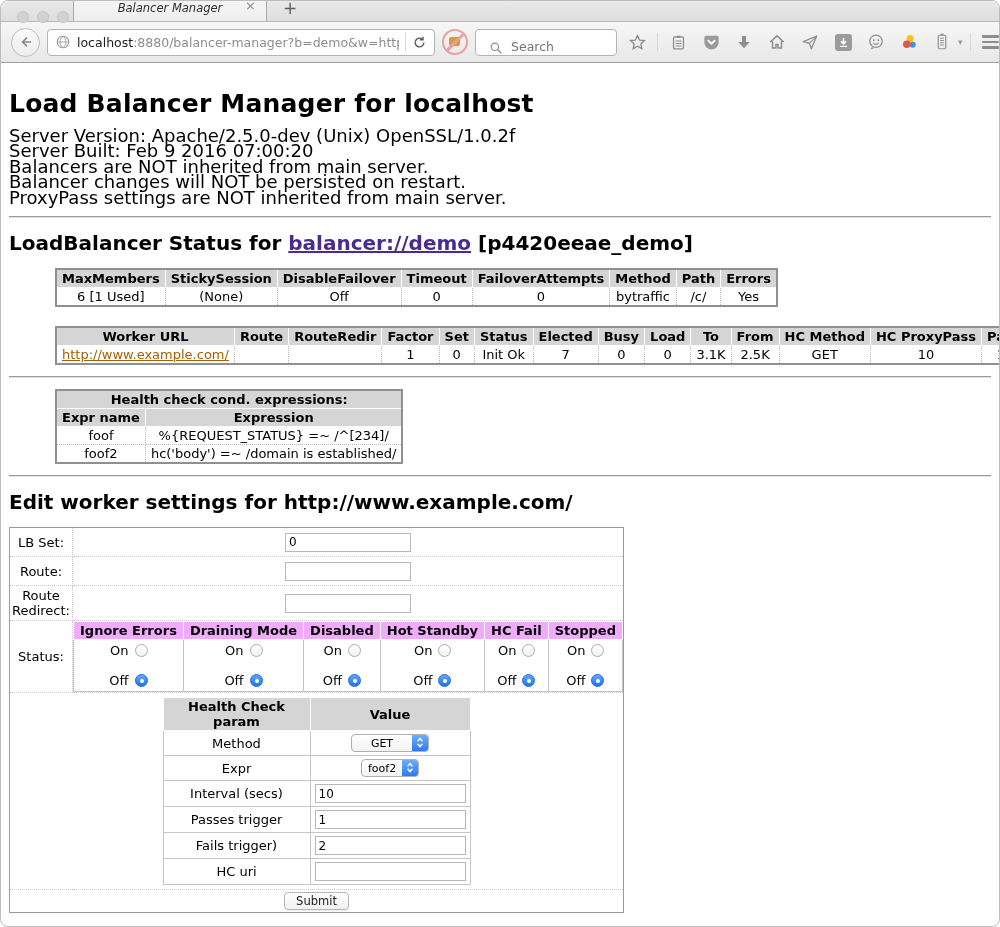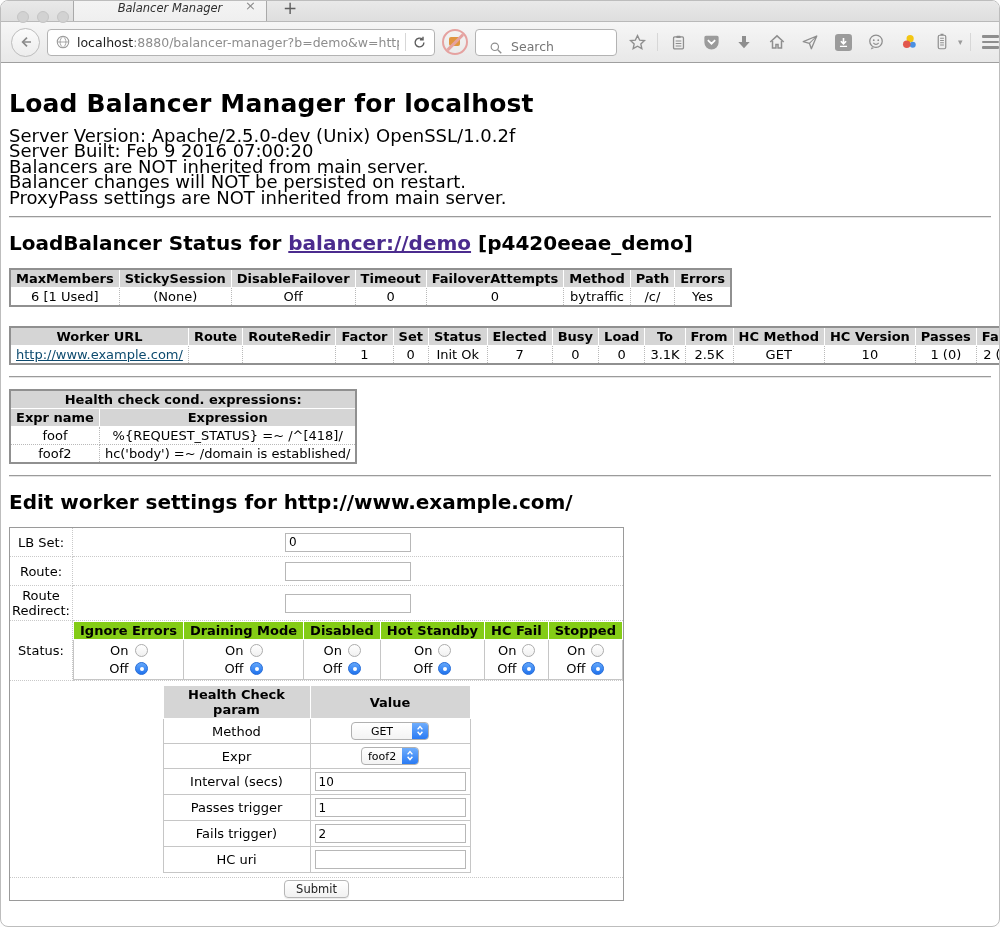--- a/index.html
+++ b/index.html
@@ -35,46 +35,46 @@
   .caret{font-size:9px;color:#9a9a9a;margin-left:-4px;}
   .hambars{display:flex;flex-direction:column;gap:3px;}
   .hambars span{display:block;width:17px;height:2.5px;background:#8e8e8e;border-radius:1px;}
   
   .content{padding:0 8px;color:#000;}
   h1.pgtitle{font-size:25px;margin:26px 0 10px 0;font-weight:bold;letter-spacing:0.2px;}
   .info div{font-size:18px;line-height:15.4px;}
   hr.rule{border:none;border-top:1px solid #9b9b9b;border-bottom:1px solid #e4e4e4;margin:11px 0;}
   h3.sect{font-size:20px;margin:13px 0 13px 0;font-weight:bold;}
   h3.sect a{color:#4b2b8e;font-weight:bold;}
-  a.wlink{color:#0c4a6e;text-decoration:underline;}
-  
-  table.tbl{border-collapse:collapse;border:2px solid #909090;font-size:13px;}
+  a.wlink{color:#a16207;text-decoration:underline;}
+  
+  table.tbl{border-collapse:collapse;border:2px solid #909090;font-size:13px;margin-left:46px;}
   table.tbl th{background:#d5d5d5;font-weight:bold;padding:1px 5px;border:1px solid #fff;white-space:nowrap;text-align:center;}
   table.tbl td{background:#fff;padding:1px 5px;border:1px dotted #b9b9b9;text-align:center;white-space:nowrap;}
   table.worker{width:100%;}
   table.worker td.lcell{text-align:left;}
   
   table.form-tbl{border-collapse:collapse;border:1px solid #9a9a9a;width:564px;font-size:13px;margin-top:4px;}
   table.form-tbl > tbody > tr > td{border:1px dotted #c9c9c9;padding:2px;}
   td.flabel{width:100px;text-align:center;height:24px;}
   td.fval{text-align:center;}
   input.txt{width:118px;height:15px;border:1px solid #b7b7b7;font-size:12px;padding:1px 3px;
             font-family:"DejaVu Sans",sans-serif;background:#fff;color:#000;}
   .numwrap{display:inline-flex;width:126px;border:2px solid #6f6f6f;background:#fff;align-items:stretch;height:17px;}
   .numwrap .nval{flex:1;font-size:12px;padding:1px 3px;text-align:left;line-height:15px;}
   .stepper{width:13px;margin:1px;border:1px solid #ababab;background:linear-gradient(#fafafa,#e8e8e8);
            display:flex;flex-direction:column;align-items:center;justify-content:center;gap:1px;}
   .stepper i{display:block;width:0;height:0;border-left:3px solid transparent;border-right:3px solid transparent;}
   .stepper i.up{border-bottom:3.5px solid #7a7a7a;}
   .stepper i.dn{border-top:3.5px solid #7a7a7a;}
   
   table.ntbl{border-collapse:collapse;border:1px solid #9a9a9a;font-size:13px;width:100%;}
-  table.ntbl th{background:#84cc16;font-weight:bold;padding:1px 6px;border:1px solid #fff;white-space:nowrap;text-align:center;}
+  table.ntbl th{background:#f0abfc;font-weight:bold;padding:1px 6px;border:1px solid #fff;white-space:nowrap;text-align:center;}
   table.ntbl td{background:#fff;border:1px solid #c6c6c6;padding:3px 4px;text-align:center;}
-  .rgroup{display:inline-grid;grid-template-columns:auto auto;gap:3px 6px;align-items:center;justify-items:end;}
+  .rgroup{display:inline-grid;grid-template-columns:auto auto;gap:15px 6px;align-items:center;justify-items:end;}
   .rlabel{font-size:13px;}
   .radio{width:13px;height:13px;border-radius:50%;box-sizing:border-box;border:1px solid #adadad;
          background:linear-gradient(#fff,#f0f0f0);position:relative;display:inline-block;}
   .radio.checked{background:linear-gradient(#63a7fb,#1f72ee);border:1px solid #2a6fd8;}
   .radio.checked::after{content:"";position:absolute;left:4px;top:4px;width:4px;height:4px;border-radius:50%;background:#fff;}
   
   table.hctbl{border-collapse:collapse;border:1px solid #9a9a9a;font-size:13px;margin:0 auto;}
   table.hctbl th{background:#d5d5d5;font-weight:bold;padding:1px 8px;border:1px solid #fff;text-align:center;}
   table.hctbl td{background:#fff;border:1px solid #c6c6c6;padding:3px 4px;}
   td.hclabel{width:138px;text-align:center;}
@@ -264,21 +264,21 @@
         <th>RouteRedir</th>
         <th>Factor</th>
         <th>Set</th>
         <th>Status</th>
         <th>Elected</th>
         <th>Busy</th>
         <th>Load</th>
         <th>To</th>
         <th>From</th>
         <th>HC Method</th>
-        <th>HC Version</th>
+        <th>HC ProxyPass</th>
         <th>Passes</th>
         <th>Fails</th>
 
       </tr>
       <tr>
         <td class="lcell"><a href="#" class="wlink">http://www.example.com/</a></td>
         <td></td>
         <td></td>
         <td>1</td>
         <td>0</td>
@@ -303,21 +303,21 @@
       <tbody>
           <tr>
         <th colspan="2">Health check cond. expressions:</th>
       </tr>
       <tr>
         <th>Expr name</th>
         <th>Expression</th>
       </tr>
       <tr>
         <td>foof</td>
-        <td>%{REQUEST_STATUS} =~ /^[418]/</td>
+        <td>%{REQUEST_STATUS} =~ /^[234]/</td>
       </tr>
       <tr>
         <td>foof2</td>
         <td>hc('body') =~ /domain is established/</td>
       </tr>
     </tbody>
       </table>
 
     <hr class="rule">
 

